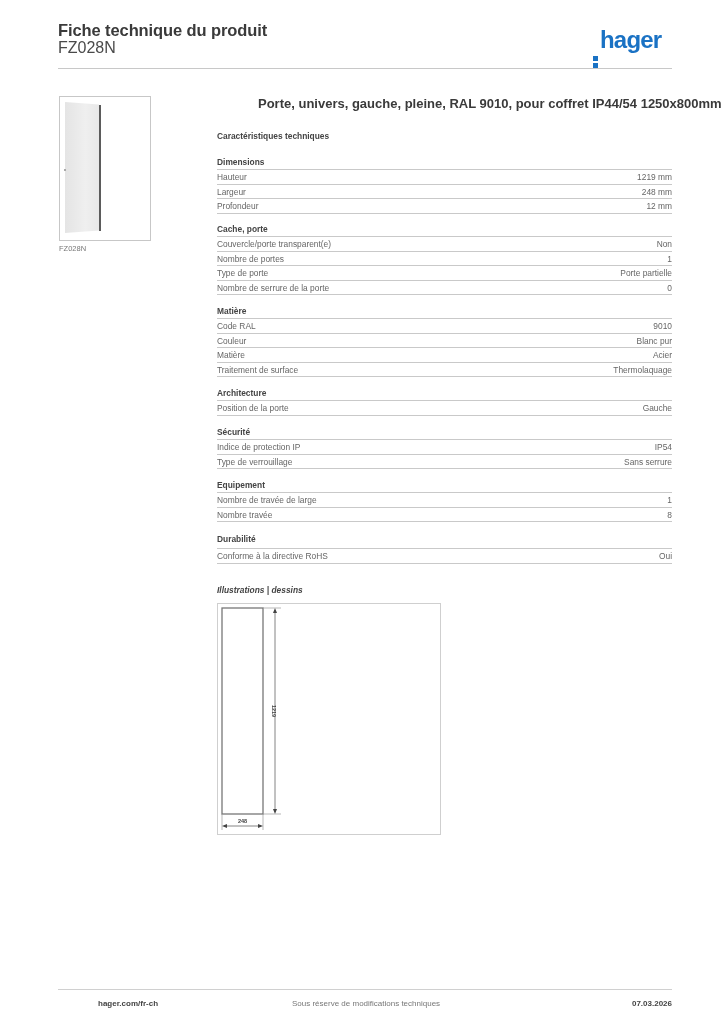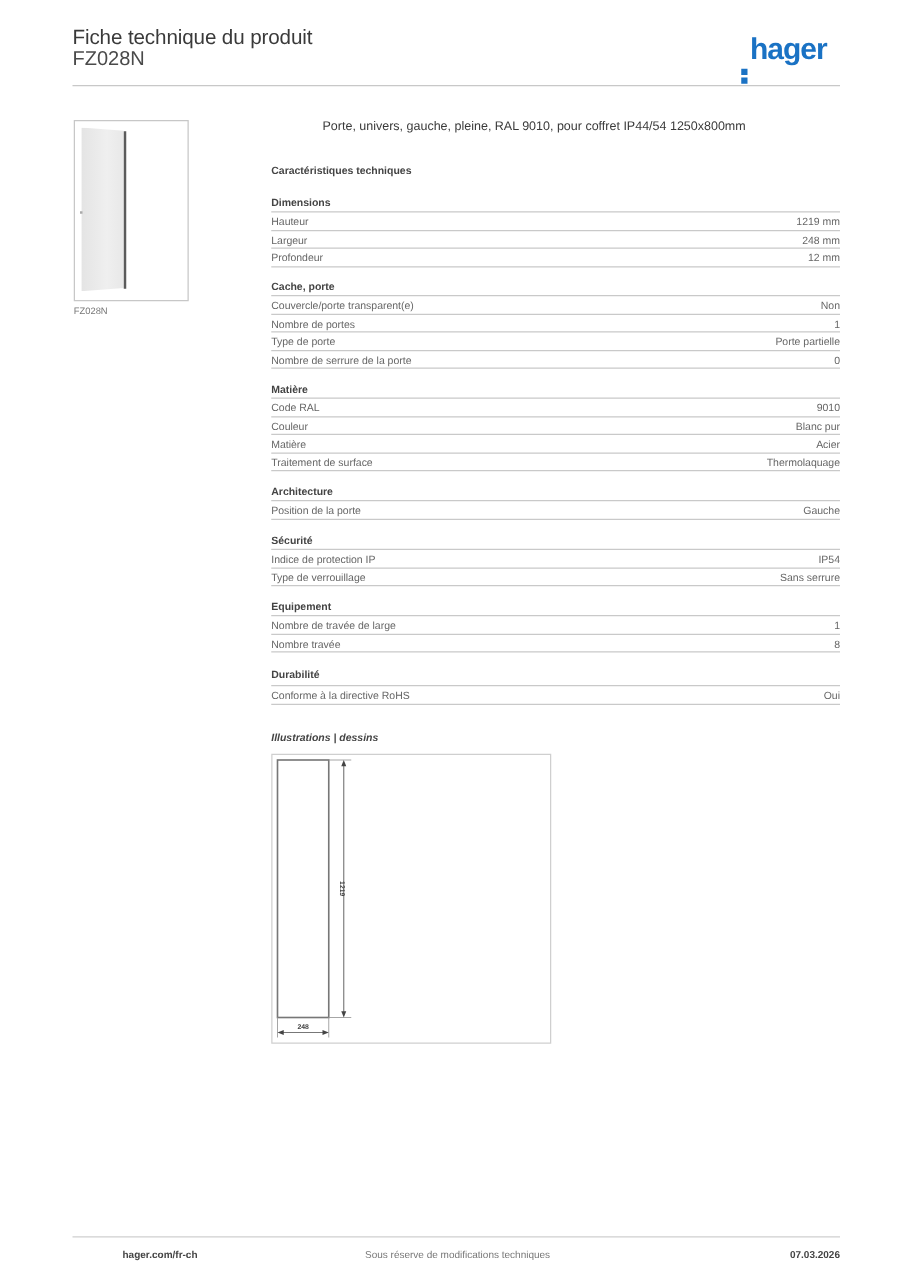--- a/index.html
+++ b/index.html
@@ -1,40 +1,40 @@
 <!DOCTYPE html>
 <html><head>
   <meta charset="utf-8">
   <style>
     html, body { margin: 0; padding: 0; }
     body {
       width: 724px; height: 1024px; background: #ffffff; position: relative;
       font-family: "Liberation Sans", sans-serif; color: #333; overflow: hidden;
     }
-    .header-title { position: absolute; left: 58px; top: 21px; font-size: 16.5px; font-weight: normal; color: #3a3a3a; letter-spacing: -0.1px; }
+    .header-title { position: absolute; left: 58px; top: 21px; font-size: 16.5px; font-weight: bold; color: #3a3a3a; letter-spacing: -0.1px; }
     .header-sub { position: absolute; left: 58px; top: 39px; font-size: 16px; color: #4a4a4a; }
     .logo { position: absolute; left: 593px; top: 28px; font-size: 24px; font-weight: bold; color: #1a72c4; letter-spacing: -0.8px; line-height: 1; }
     .logo .colon { display: inline-block; width: 6px; position: relative; margin-right: 1px; }
     .logo .colon::before, .logo .colon::after {
       content: ""; position: absolute; left: 0; width: 4.5px; height: 4.5px; background: #1a72c4;
     }
     .logo .colon::before { top: 8px; }
     .logo .colon::after { top: 15px; }
     .header-rule { position: absolute; left: 58px; top: 68px; width: 614px; height: 1px; background: #c8c8c8; }
 
     .product-image { position: absolute; left: 59px; top: 96px; width: 90px; height: 143px; border: 1px solid #c7c7c7; background: #fff; }
     .door-panel { position: absolute; left: 5px; top: 5px; width: 34px; height: 131px;
       background: linear-gradient(90deg, #e4e4e4 0%, #efefef 60%, #e8e8e8 100%);
       clip-path: polygon(0 0, 100% 2%, 100% 98%, 0 100%); }
     .door-edge { position: absolute; left: 39px; top: 8px; width: 2px; height: 126px; background: #5b5b5b; }
     .door-hinge { position: absolute; left: 4px; top: 72px; width: 2px; height: 2px; background: #aaa; }
     .image-caption { position: absolute; left: 59px; top: 244px; font-size: 7.5px; color: #777; }
 
     .content { position: absolute; left: 217px; top: 0; width: 455px; }
-    .description { position: absolute; left: 0; top: 96px; font-size: 10px; font-weight: normal; color: #3a3a3a; white-space: nowrap; padding-left: 41px; }
+    .description { position: absolute; left: 0; top: 96px; font-size: 13px; font-weight: bold; color: #3a3a3a; white-space: nowrap; padding-left: 41px; }
     .section-main { position: absolute; left: 0; top: 131px; font-size: 8.4px; font-weight: bold; color: #444; }
 
     .group { position: absolute; left: 0; width: 455px; }
     .group-title { font-size: 8.4px; font-weight: bold; color: #444; height: 14px; line-height: 14px; border-bottom: 1px solid #c9c9c9; }
     .row { display: flex; justify-content: space-between; font-size: 8.4px; color: #666; height: 13.5px; line-height: 14px; border-bottom: 1px solid #c9c9c9; }
     .row .label { white-space: nowrap; }
     .row .value { white-space: nowrap; }
 
     .illus-title { position: absolute; left: 0; top: 585px; font-size: 8.4px; font-weight: bold; color: #444; font-style: italic; }
     .drawing-box { position: absolute; left: 0; top: 603px; width: 222px; height: 230px; border: 1px solid #cfcfcf; background: #fff; }

